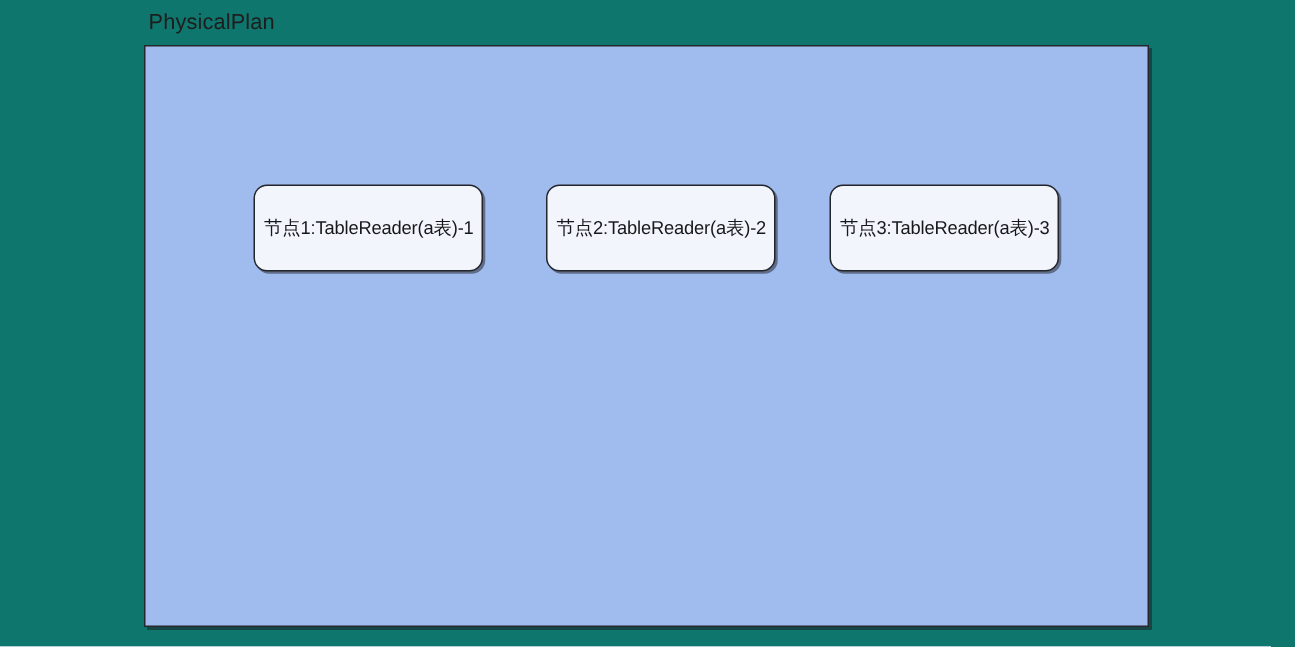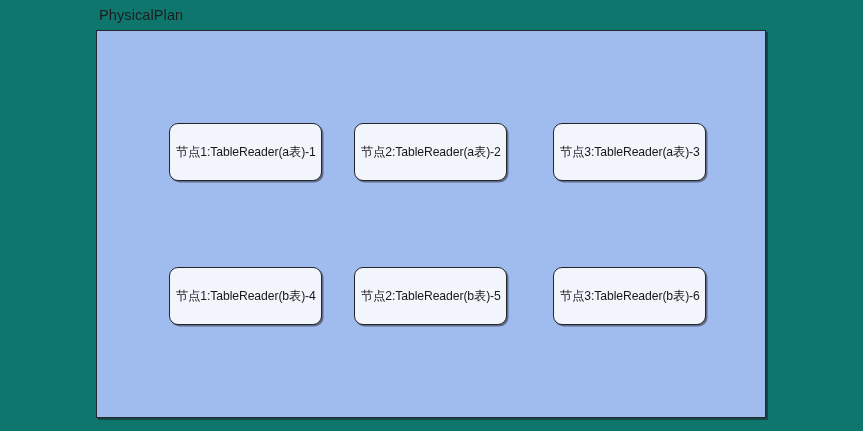--- a/index.html
+++ b/index.html
@@ -68,21 +68,21 @@
     box-sizing: border-box;
     background: #f2f5fc;
     border: 1.7px solid #23252a;
     border-radius: 9px;
     display: flex;
     align-items: center;
     justify-content: center;
     box-shadow: 1.5px 1.5px 0 rgba(30,32,38,0.5);
   }
   .node-box.col-0 { left: 72px; }
-  .node-box.col-1 { left: 257px; }
+  .node-box.col-1 { left: 267px; }
   .node-box.col-2 { left: 456px; }
 
   .node-label {
     font-size: 12.4px;
     line-height: 15px;
     color: #17181b;
     white-space: nowrap;
     letter-spacing: -0.1px;
     transform: scaleX(0.985);
   }
@@ -101,26 +101,15 @@
         <span class="node-label">节点1:TableReader(a表)-1</span>
       </div>
       <div class="node-box col-1">
         <span class="node-label">节点2:TableReader(a表)-2</span>
       </div>
       <div class="node-box col-2">
         <span class="node-label">节点3:TableReader(a表)-3</span>
       </div>
     </div>
 
-    <div class="node-row" id="node-row-b">
-      <div class="node-box col-0">
-        <span class="node-label">节点1:TableReader(b表)-4</span>
-      </div>
-      <div class="node-box col-1">
-        <span class="node-label">节点2:TableReader(b表)-5</span>
-      </div>
-      <div class="node-box col-2">
-        <span class="node-label">节点3:TableReader(b表)-6</span>
-      </div>
-    </div>
 
   </div>
 </div>
 
 </body></html>

